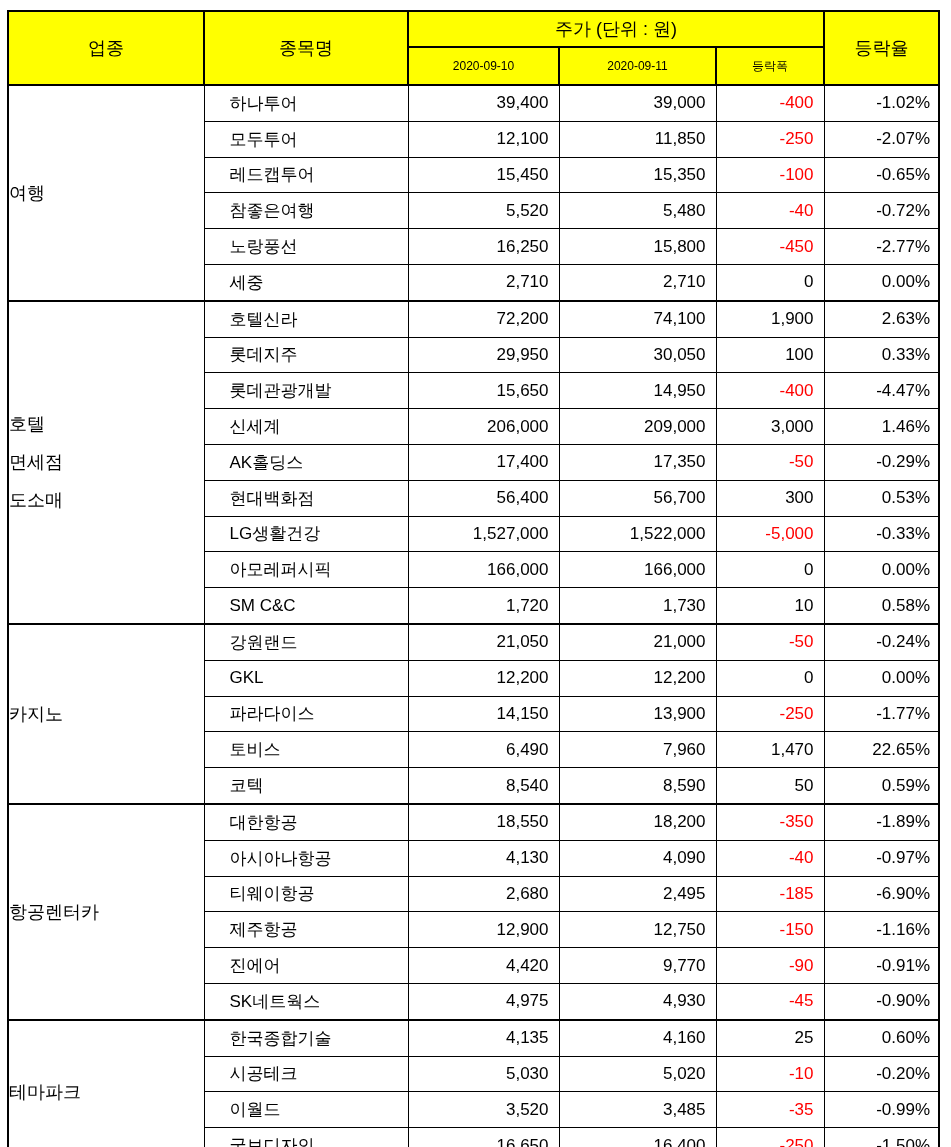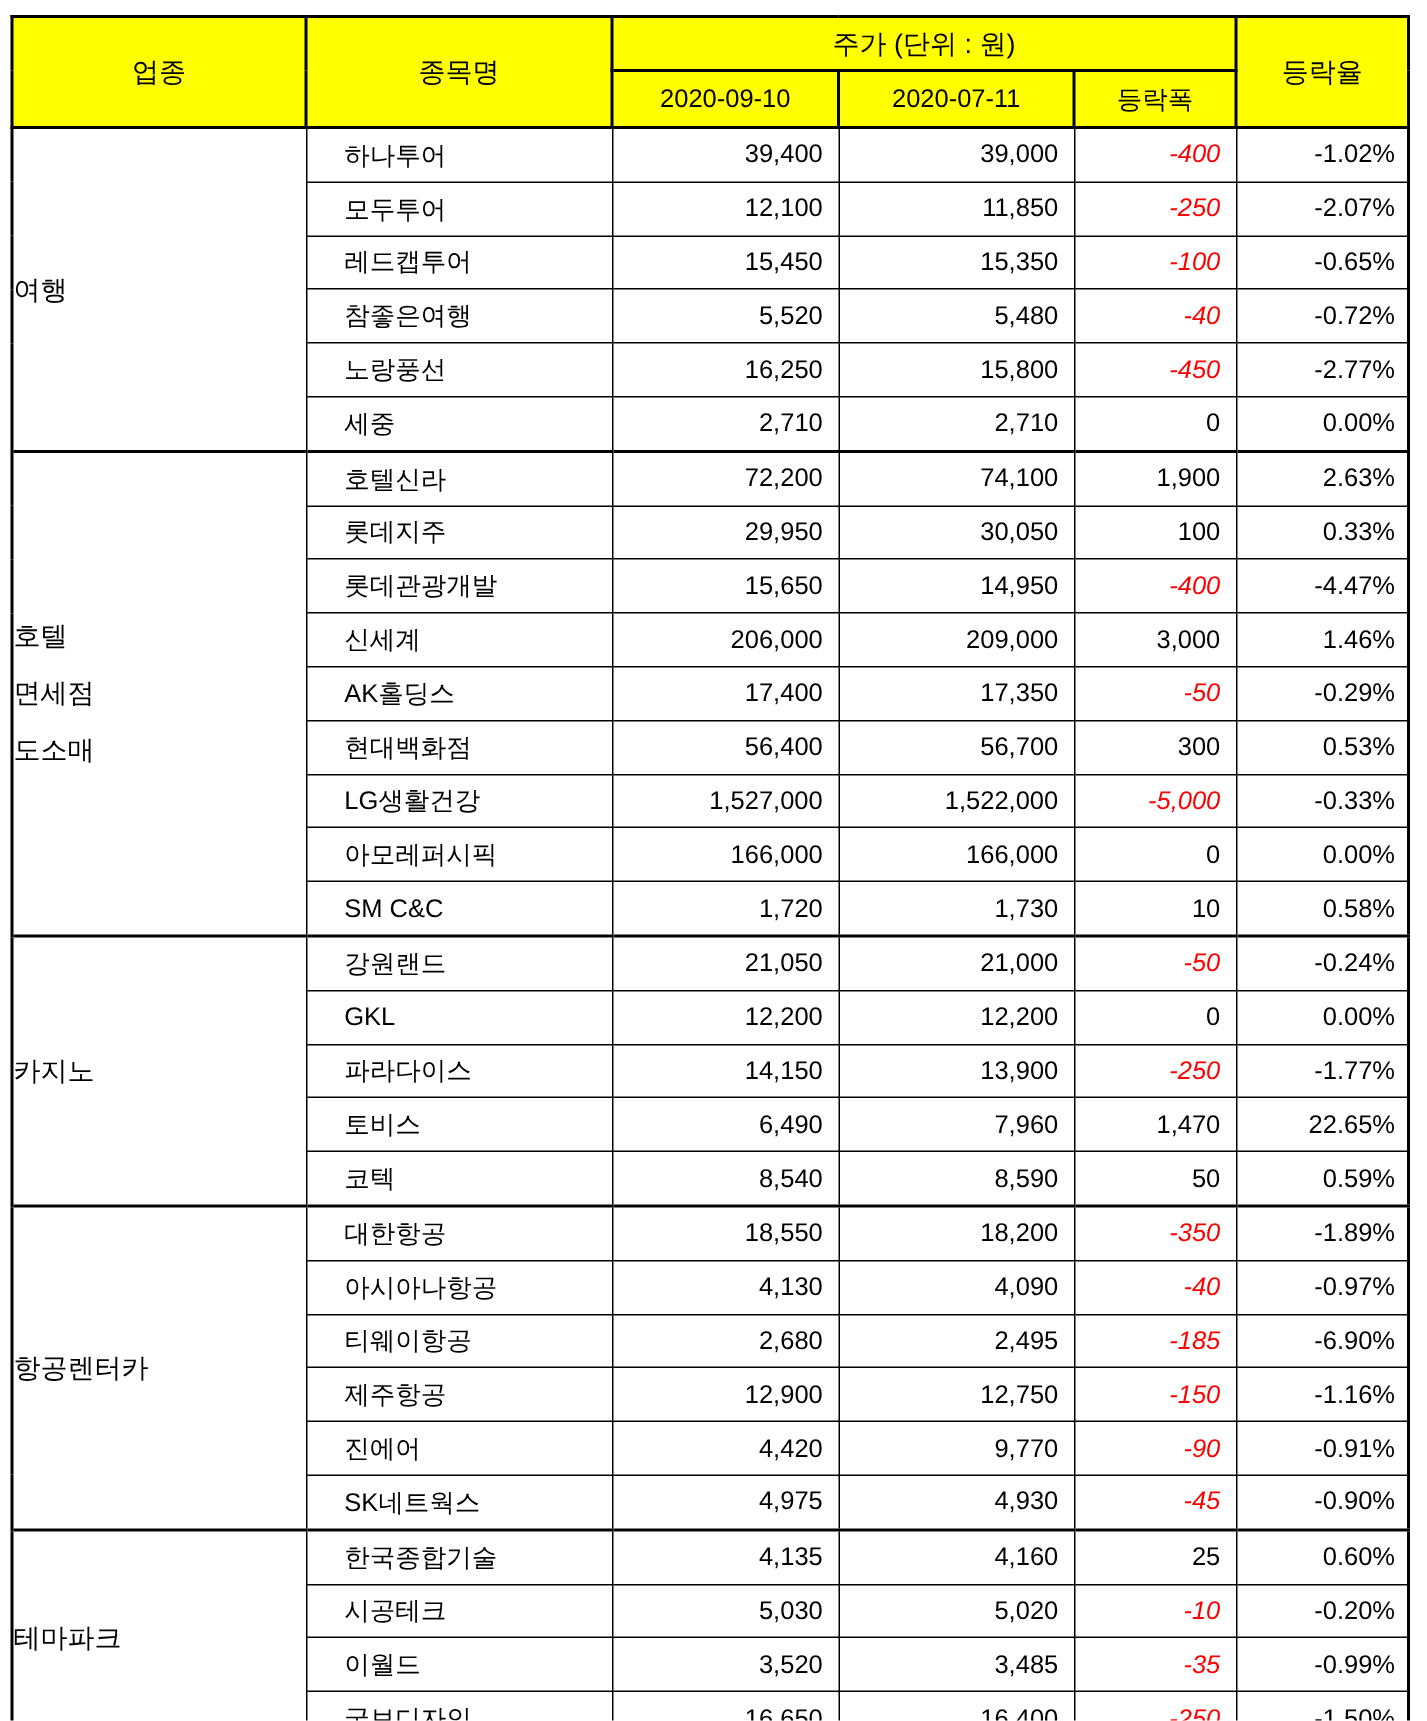--- a/index.html
+++ b/index.html
@@ -38,21 +38,21 @@
     border: 2px solid #000;
     font-weight: normal;
     font-size: 18px;
     text-align: center;
     vertical-align: middle;
     padding: 0;
     margin-left: 20px;
   }
   thead tr.h1 { height: 36px; }
   thead tr.h2 { height: 38px; }
-  thead tr.h2 th { font-size: 17px; }
+  thead tr.h2 th { font-size: 12px; }
 
   tbody td {
     border: 1px solid #000;
     height: 34.8px;
     font-size: 17px;
     padding: 0;
     vertical-align: middle;
     overflow: hidden;
     white-space: nowrap;
   }
@@ -71,21 +71,21 @@
   }
   td.num {
     text-align: right;
     padding-right: 10px;
   }
   td.rate {
     text-align: right;
     padding-right: 8px;
     margin-left: 16px;
   }
-  td.neg { color: var(--negative, #FF0000); font-style: italic; }
+  td.neg { color: var(--negative, #FF0000); }
 </style>
 </head>
 <body>
 
 <div class="sheet">
   <div class="table-wrap">
     <table>
       <colgroup>
         <col class="c-industry">
         <col class="c-name">
@@ -96,21 +96,21 @@
       </colgroup>
       <thead>
         <tr class="h1">
           <th rowspan="2">업종</th>
           <th rowspan="2">종목명</th>
           <th colspan="3">주가 (단위 : 원)</th>
           <th rowspan="2">등락율</th>
         </tr>
         <tr class="h2">
           <th>2020-09-10</th>
-          <th>2020-07-11</th>
+          <th>2020-09-11</th>
           <th>등락폭</th>
         </tr>
       </thead>
       <tbody>
           <tr>
             <td rowspan="6" class="industry">여행</td>
             <td class="name">하나투어</td>
             <td class="num">39,400</td>
             <td class="num">39,000</td>
             <td class="num neg">-400</td>

